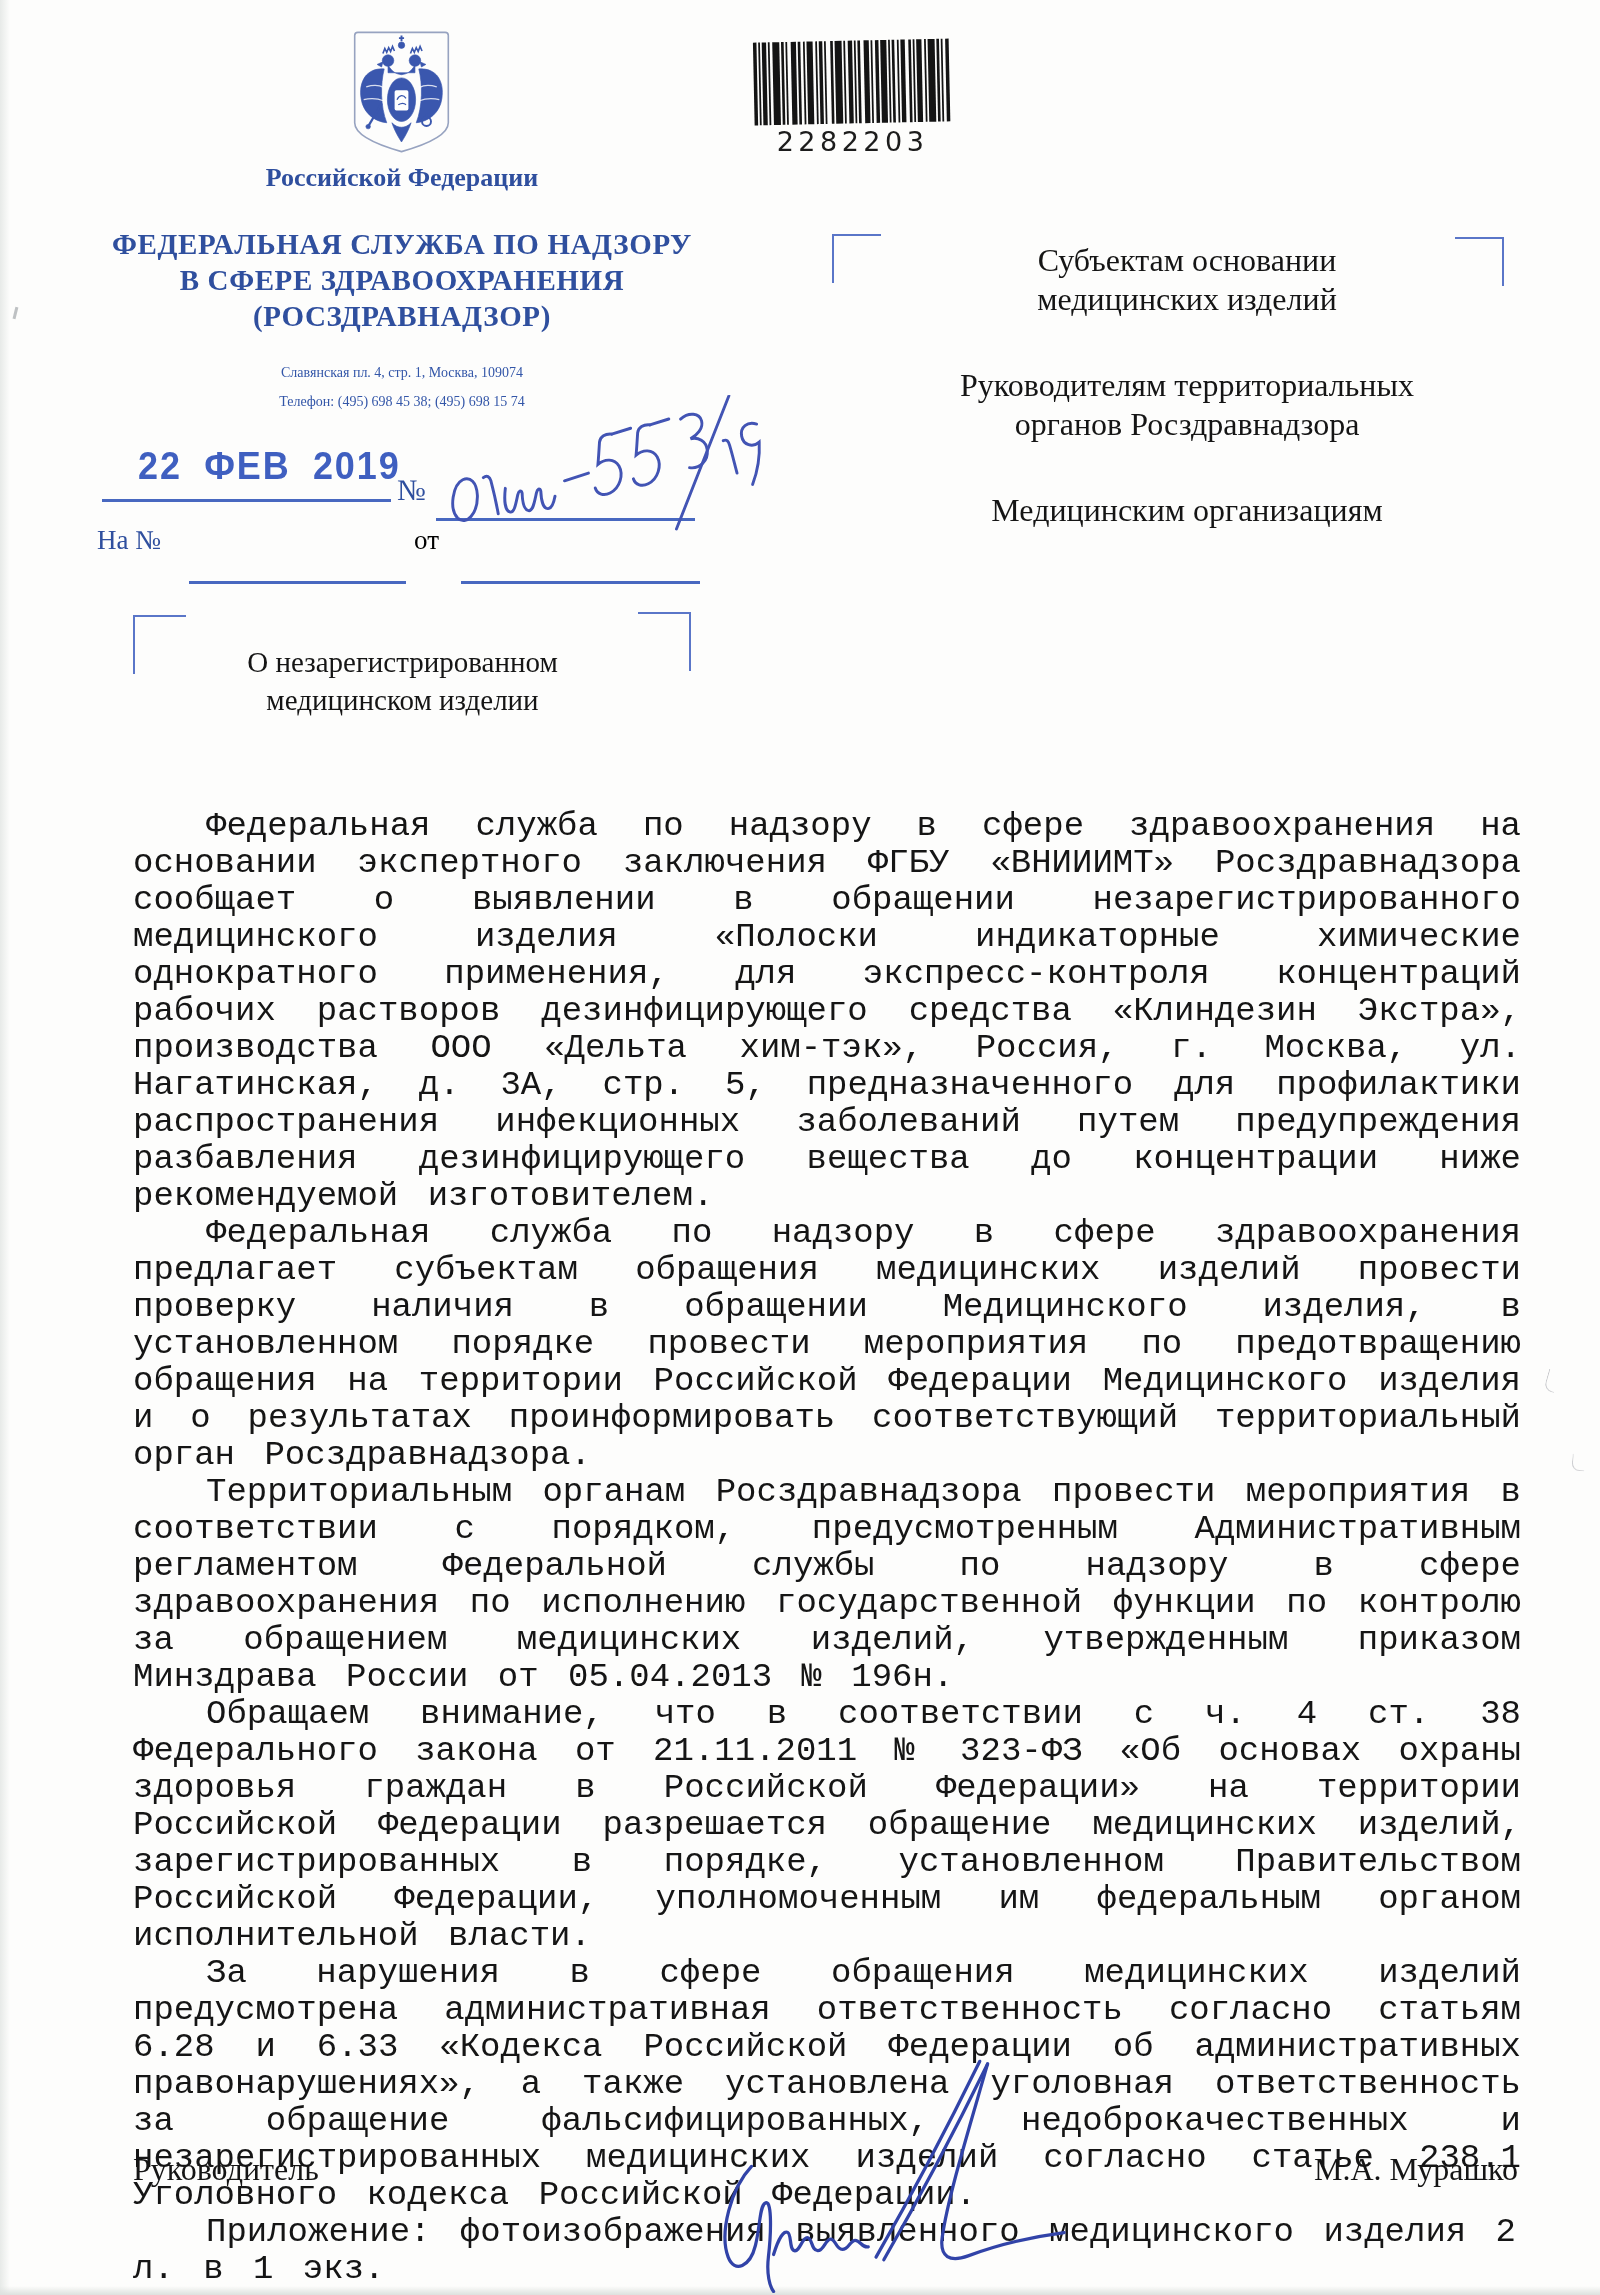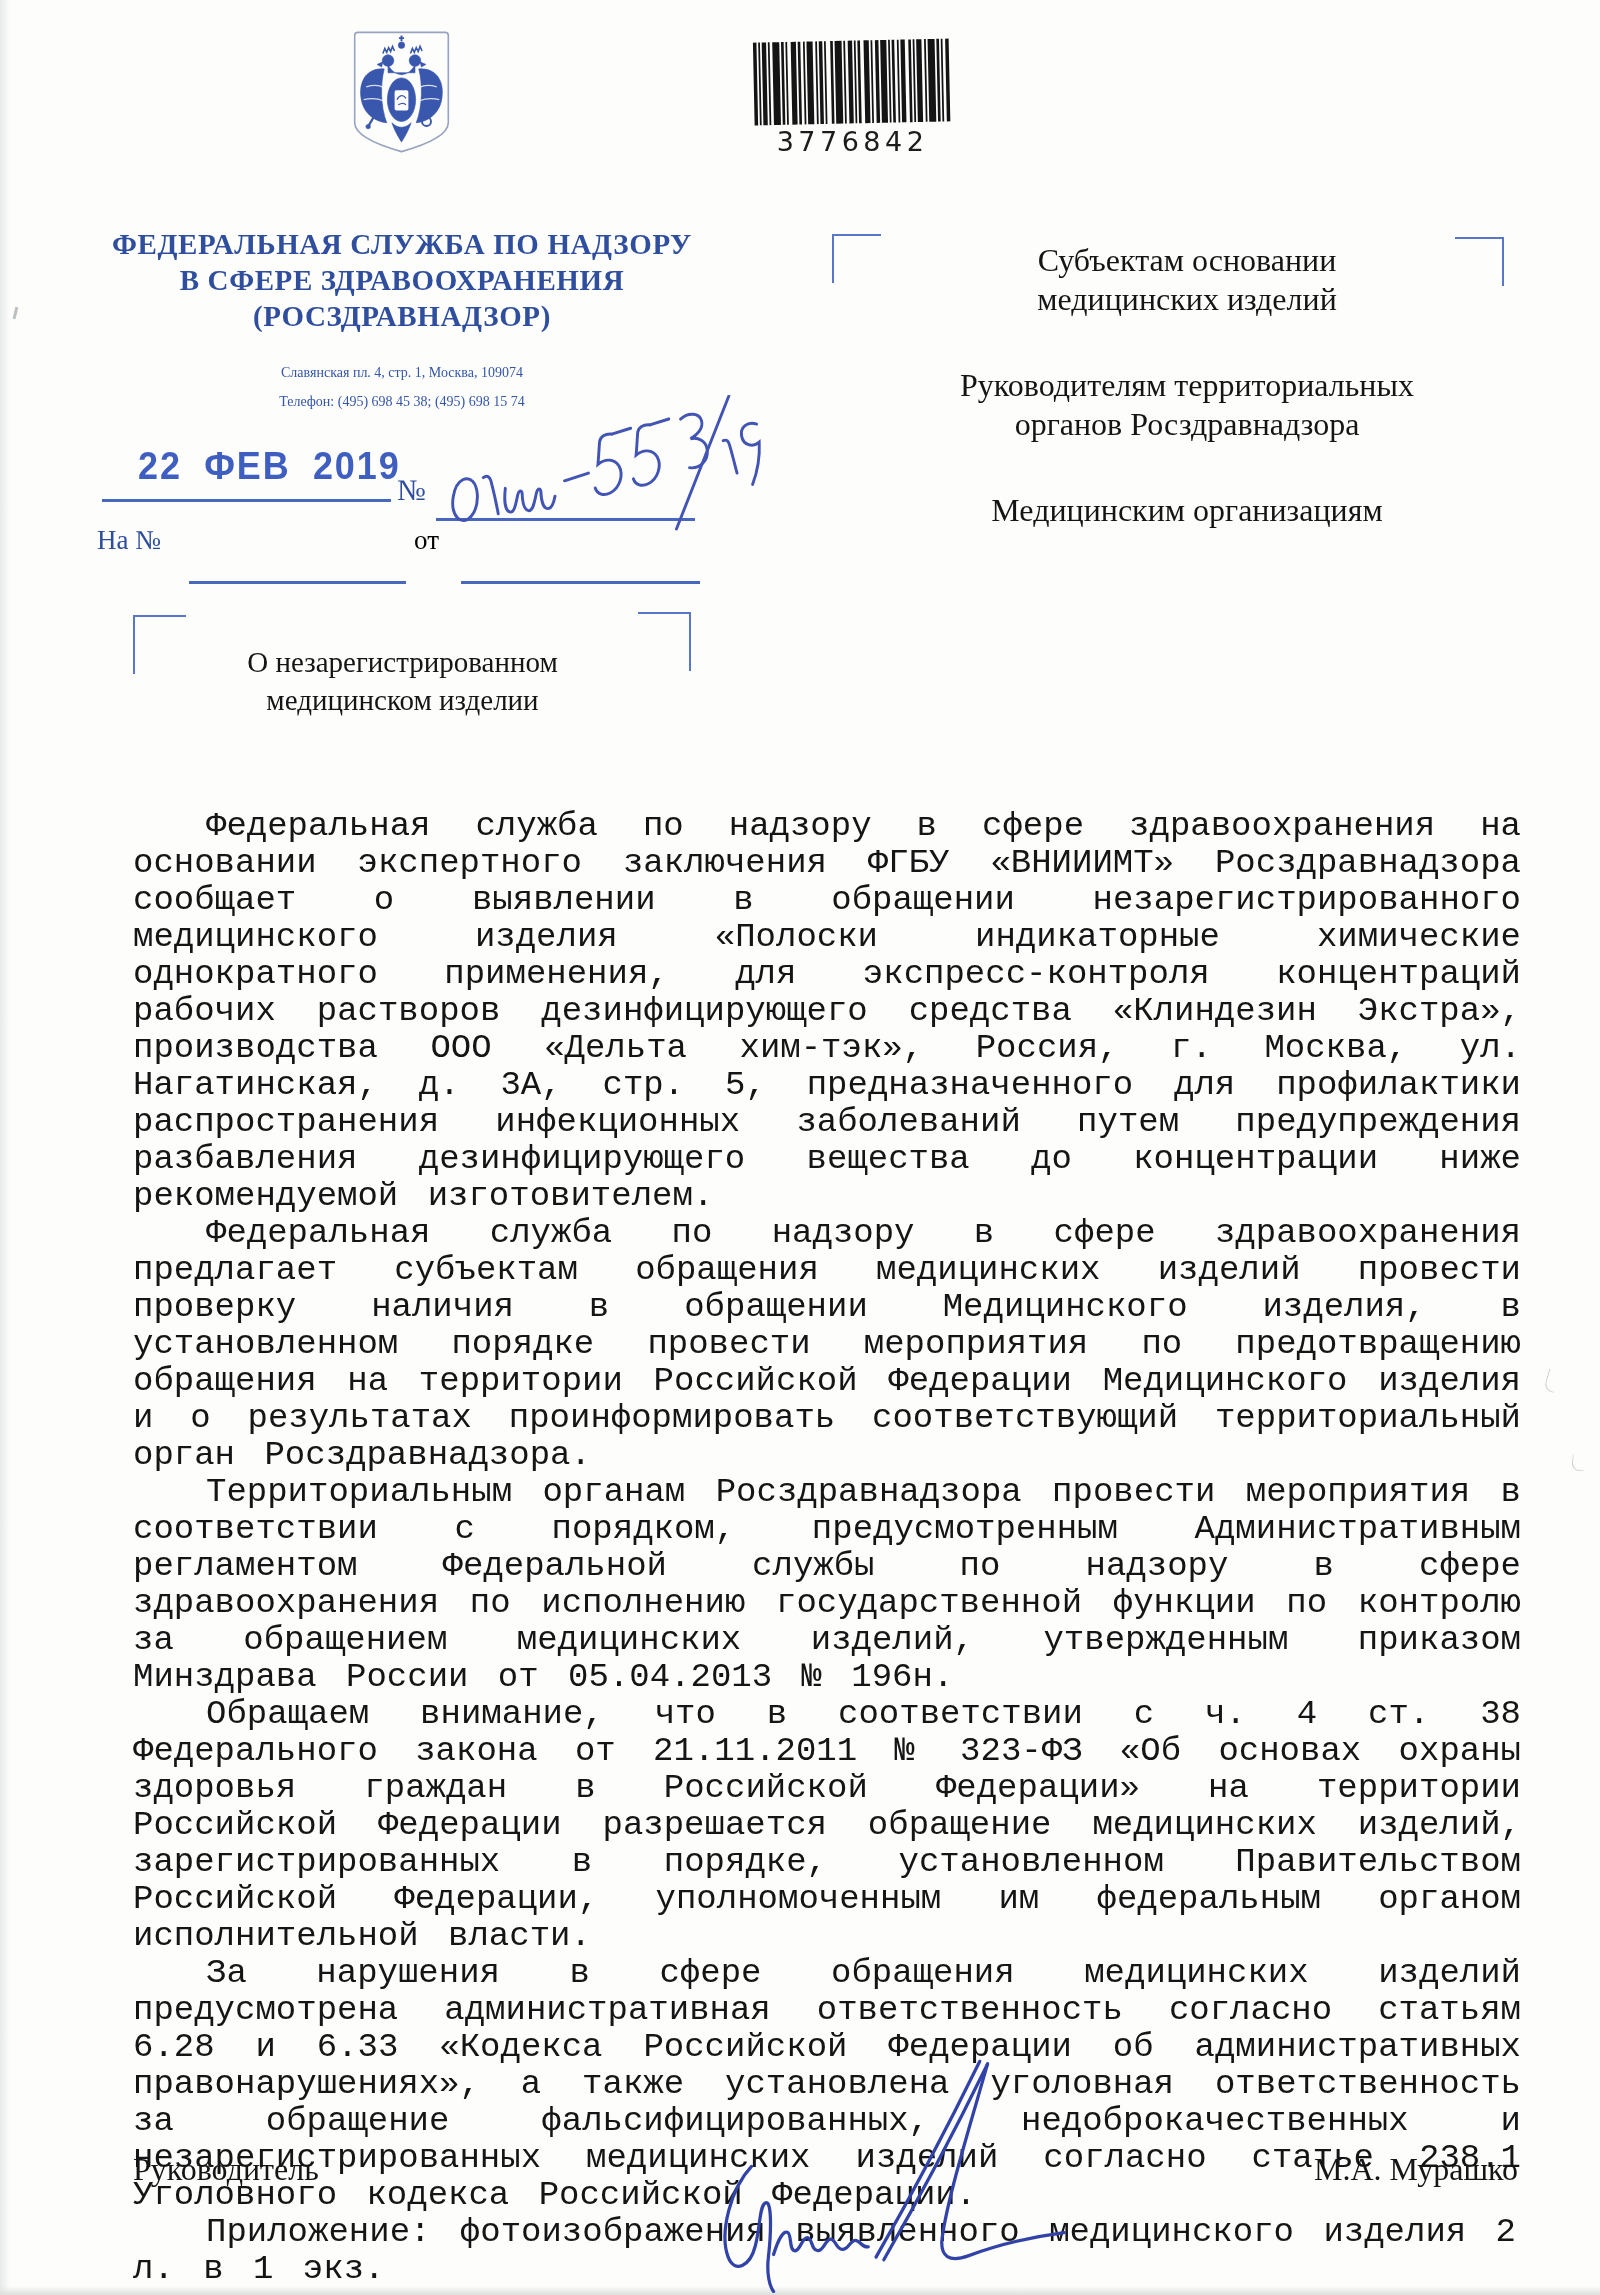--- a/index.html
+++ b/index.html
@@ -113,20 +113,21 @@
       <path d="M78,112 c4,-8 10,-8 14,-2 m-12,10 c5,-3 9,-3 12,0" stroke-width="2" fill="none"></path>
       <path d="M70,148 C75,162 80,170 85,178 C90,170 95,162 100,148 C95,153 90,155 85,155 C80,155 75,153 70,148 Z"></path>
       <path d="M54,118 L34,152" stroke-width="3.5" fill="none"></path>
       <circle cx="33" cy="154" r="3.5"></circle>
       <circle cx="124" cy="146" r="7" fill="none" stroke-width="3"></circle>
       <path d="M124,139 v-6" stroke-width="3" fill="none"></path>
     </g>
   </svg>
 
   <div class="ministry">
+    <div>Российской Федерации</div>
   </div>
   <div class="service">
     <div>ФЕДЕРАЛЬНАЯ СЛУЖБА ПО НАДЗОРУ</div>
     <div>В СФЕРЕ ЗДРАВООХРАНЕНИЯ</div>
     <div>(РОСЗДРАВНАДЗОР)</div>
   </div>
   <div class="addr">
     <div>Славянская пл. 4, стр. 1, Москва, 109074</div>
     <div>Телефон: (495) 698 45 38; (495) 698 15 74</div>
   </div>
@@ -162,21 +163,21 @@
       <rect x="170" y="4" width="5" height="127" fill="#141414"></rect>
       <rect x="179" y="4" width="3" height="127" fill="#141414"></rect>
       <rect x="184" y="4" width="2" height="127" fill="#141414"></rect>
       <rect x="188" y="4" width="6" height="127" fill="#141414"></rect>
       <rect x="197" y="4" width="2" height="127" fill="#141414"></rect>
       <rect x="201" y="4" width="8" height="127" fill="#141414"></rect>
       <rect x="211" y="4" width="3" height="127" fill="#141414"></rect>
       <rect x="216" y="4" width="2" height="127" fill="#141414"></rect>
       <rect x="221" y="4" width="4" height="127" fill="#141414"></rect>
     </svg>
-  <div class="barcode-num">3776842</div>
+  <div class="barcode-num">2282203</div>
 
   <div class="date-stamp">22 ФЕВ 2019</div>
   <div class="bluerule rule-date"></div>
   <div class="num-label">№</div>
   <div class="bluerule rule-num"></div>
 
   <svg class="regnum-svg" viewBox="0 0 540 240" fill="none" stroke="#4254b4" stroke-width="4.5" stroke-linecap="round">
     <g transform="rotate(-3 270 120)">
       <path d="M64,98 C48,104 38,140 50,156 C62,170 82,152 84,124 C85,104 76,94 64,98 Z"></path>
       <path d="M96,98 C102,94 106,98 107,104 C110,124 112,142 113,156"></path>

